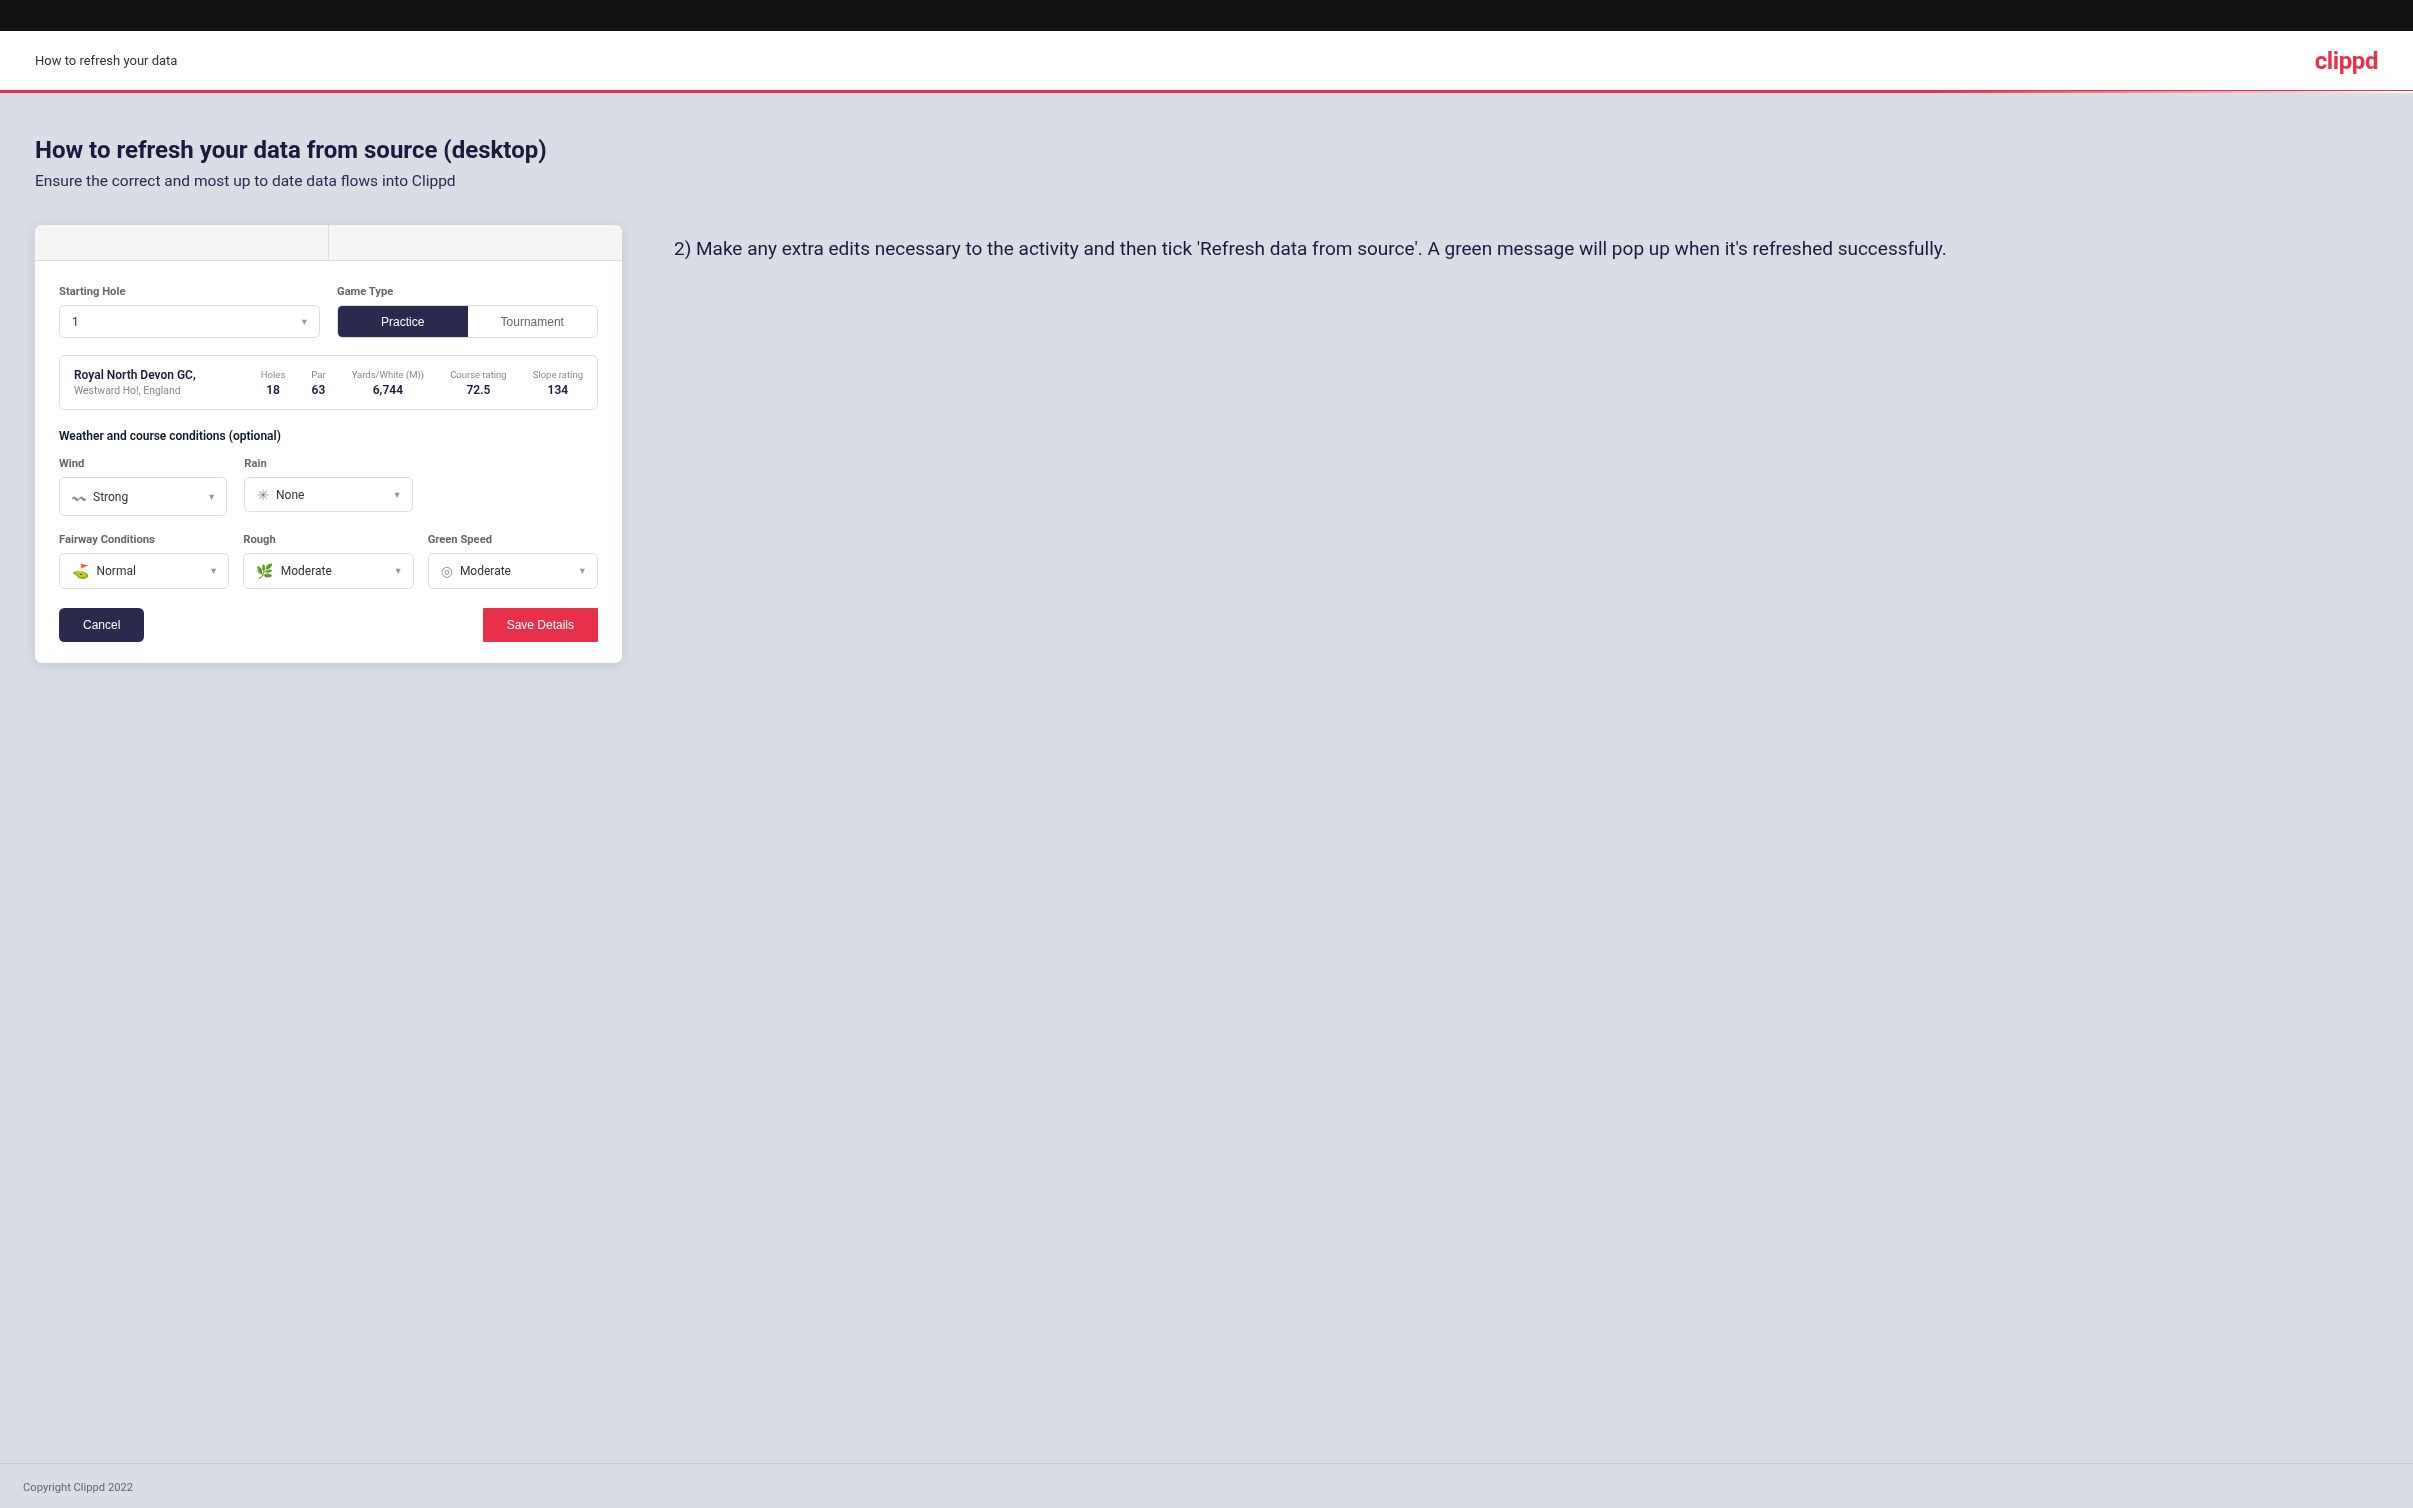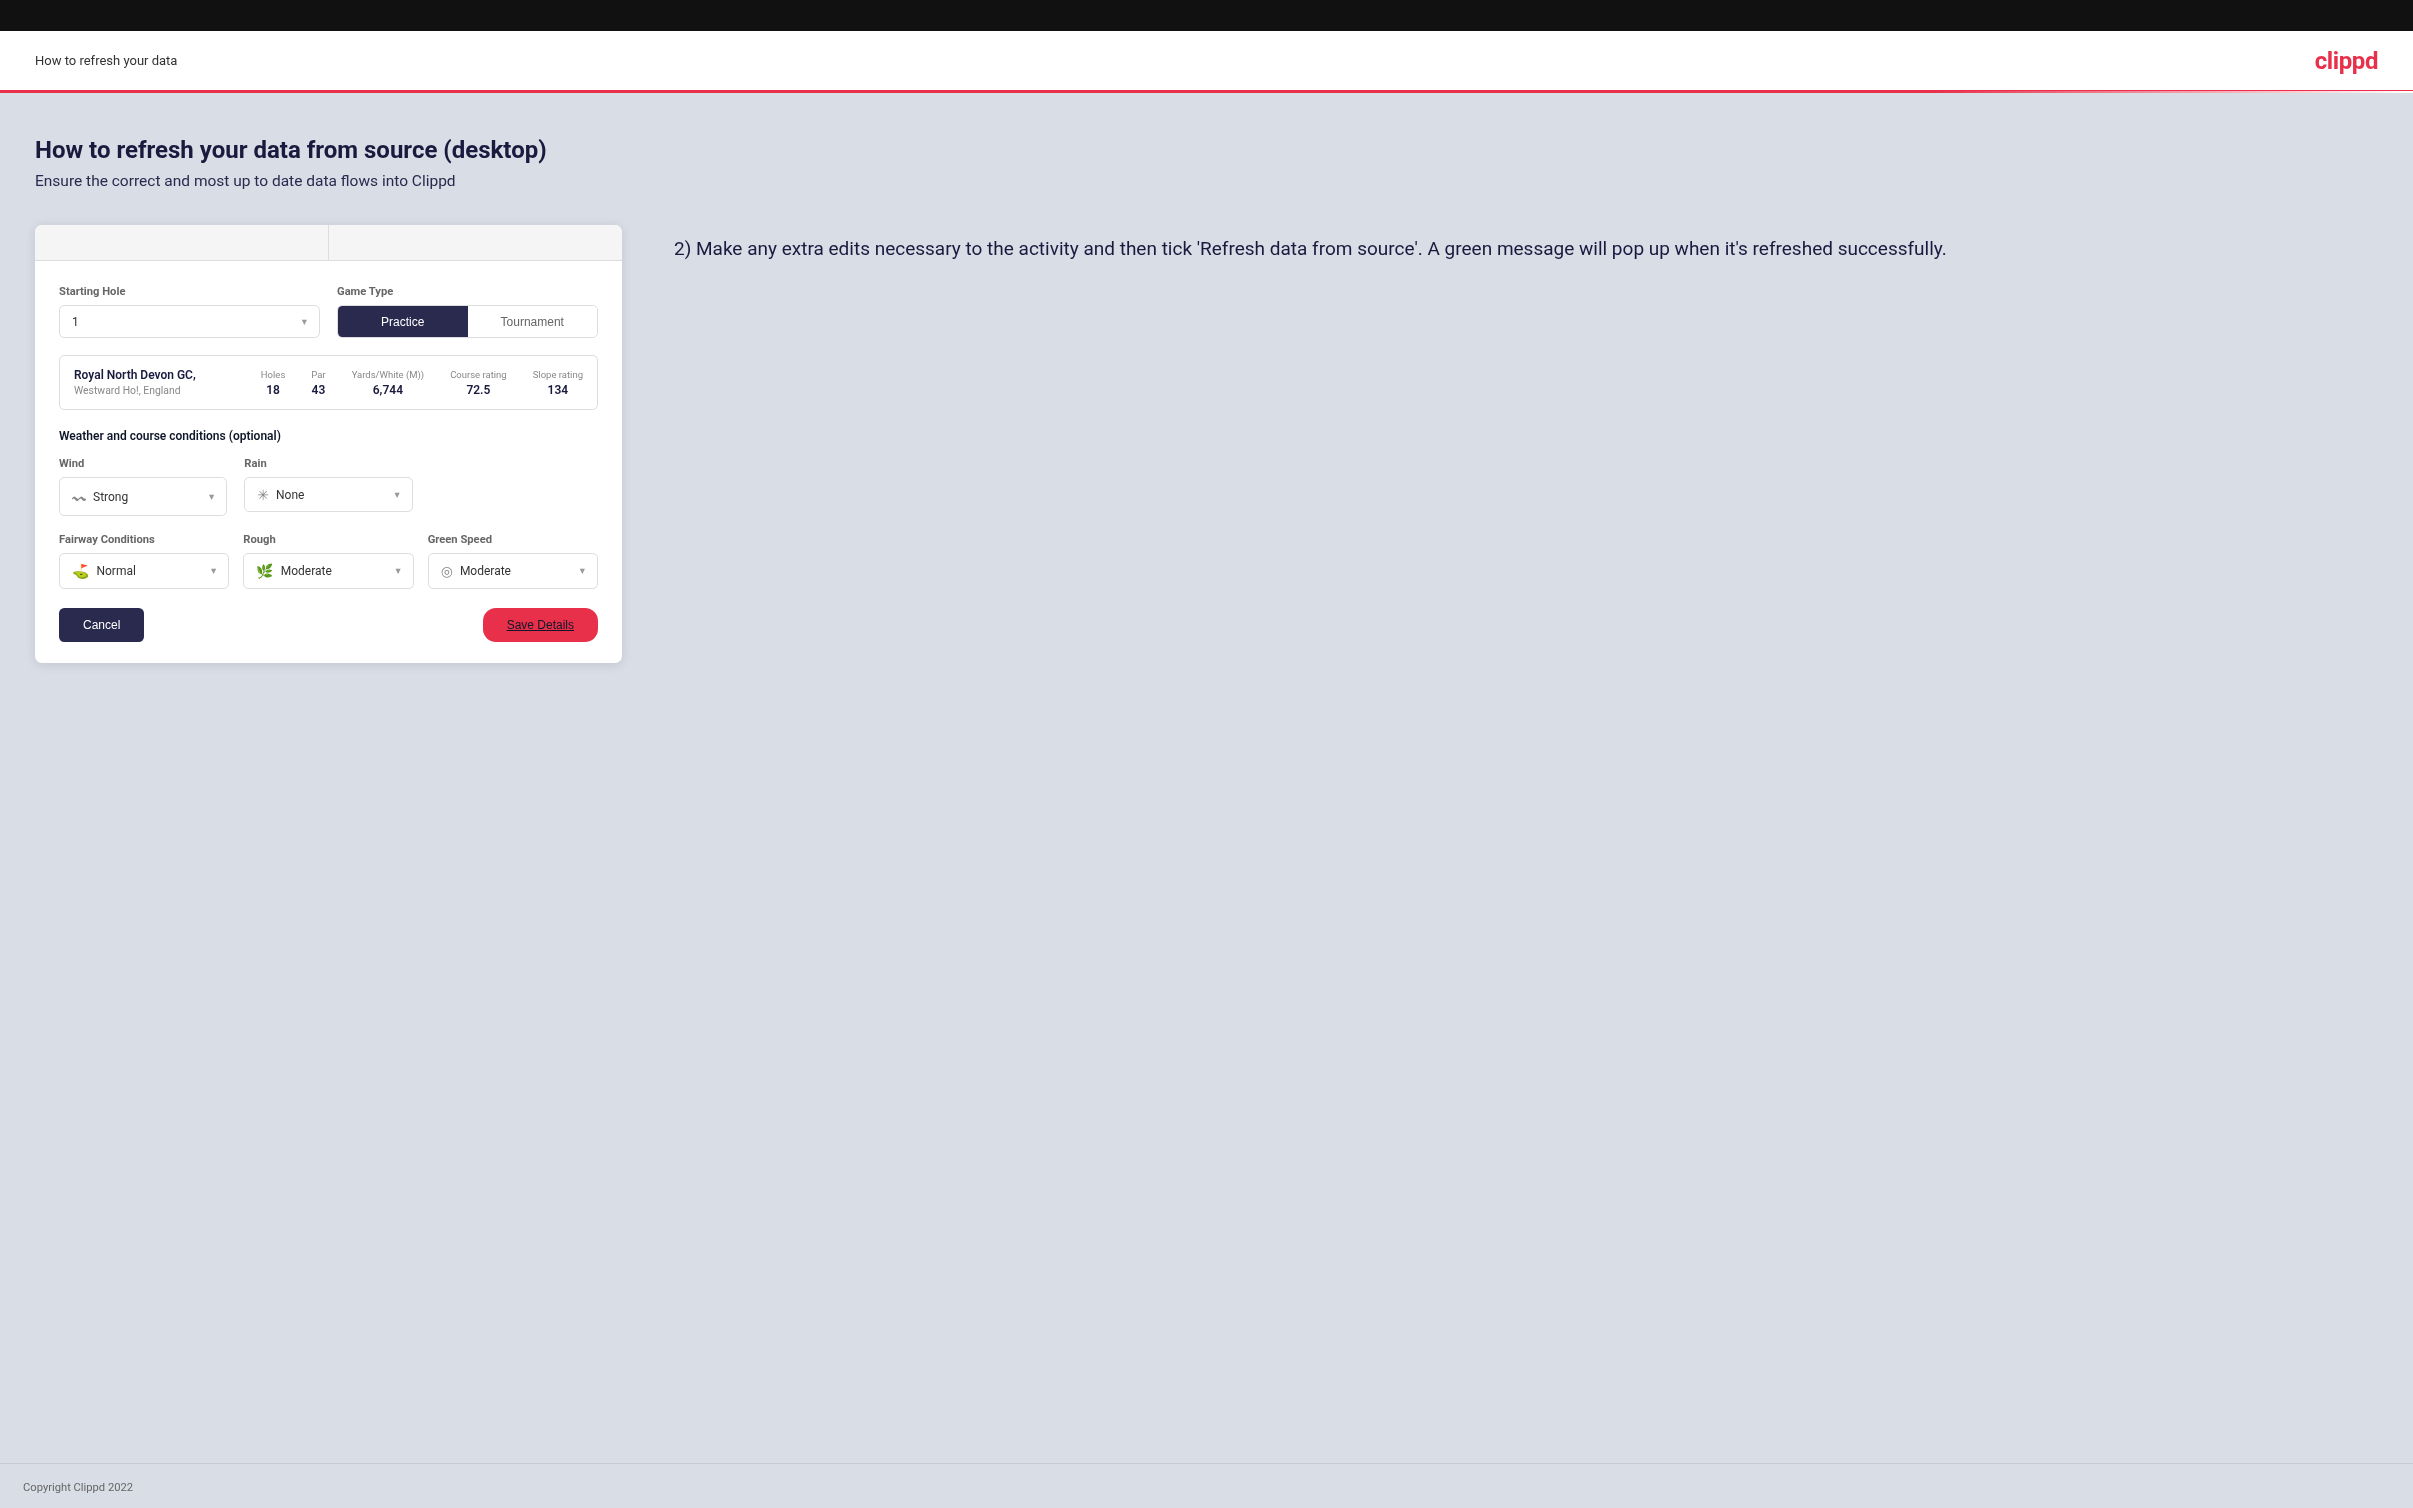--- a/index.html
+++ b/index.html
@@ -290,28 +290,27 @@
       border: none;
       border-radius: 5.2px;
       padding: 10.4px 24px;
       font-size: 12px;
       font-weight: 500;
       cursor: pointer;
     }
 
     .btn-save {
       background: #e8304a;
-      color: #0f172a;
+      color: #ffffff;
       border: none;
-      border-radius: 13px;
+      border-radius: 1px;
       padding: 10.4px 24px;
       font-size: 12px;
       font-weight: 500;
       cursor: pointer;
-      text-decoration: underline;
     }
 
     
     .description-panel {
       flex: 1;
       padding-top: 8.6px;
     }
 
     .description-text {
       font-size: 19px;
@@ -390,21 +389,21 @@
             <div class="course-name">Royal North Devon GC,</div>
             <div class="course-location">Westward Ho!, England</div>
           </div>
           <div class="course-stats">
             <div class="course-stat">
               <span class="stat-label">Holes</span>
               <span class="stat-value">18</span>
             </div>
             <div class="course-stat">
               <span class="stat-label">Par</span>
-              <span class="stat-value">43</span>
+              <span class="stat-value">63</span>
             </div>
             <div class="course-stat">
               <span class="stat-label">Yards/White (M))</span>
               <span class="stat-value">6,744</span>
             </div>
             <div class="course-stat">
               <span class="stat-label">Course rating</span>
               <span class="stat-value">72.5</span>
             </div>
             <div class="course-stat">

